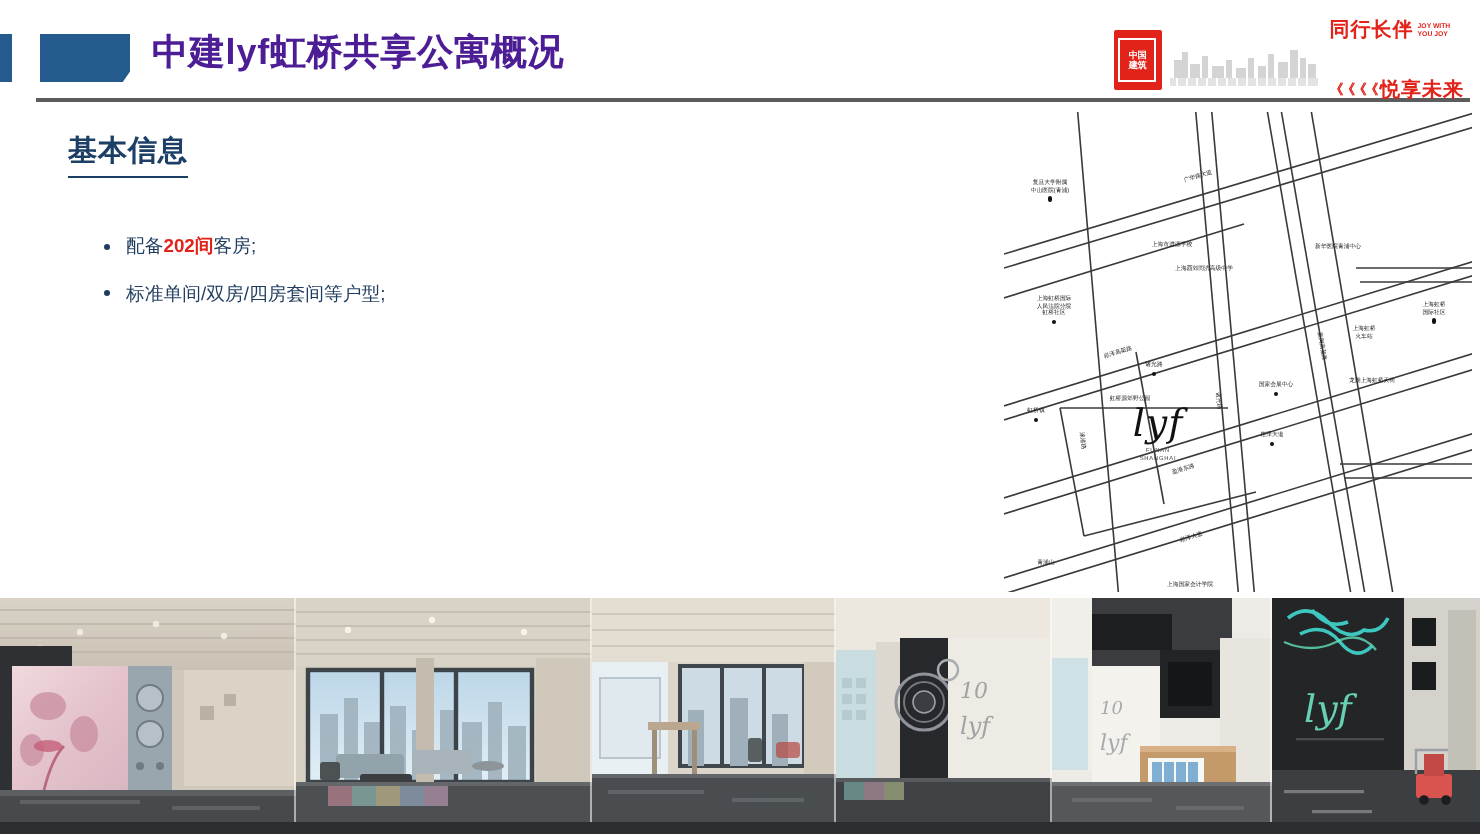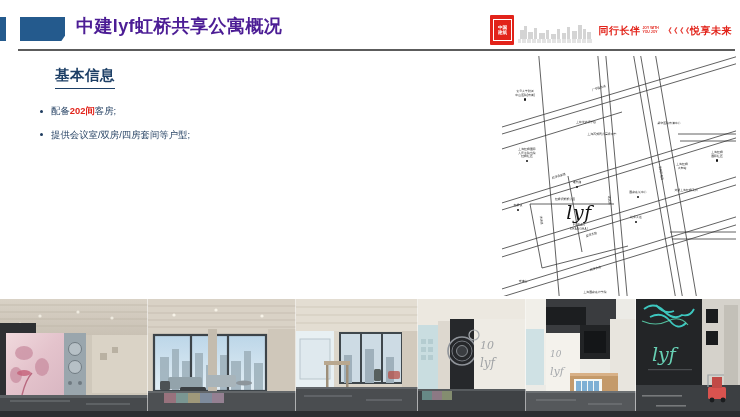--- a/index.html
+++ b/index.html
@@ -41,39 +41,39 @@
     position:relative;
   }
   .brand-mark-inner{
     width:17px;height:20px;border:1px solid #fff;
     display:flex;flex-direction:column;align-items:center;justify-content:center;
     font-size:4.6px;line-height:5.2px;color:#fff;font-weight:bold;
     text-align:center;letter-spacing:-.2px;
   }
   .skyline{width:74px;height:26px;position:relative;opacity:.42;overflow:hidden;}
   .skyline svg{display:block;}
-  .brand-tag{display:flex;flex-direction:row;gap:6px;padding-left:2px;}
+  .brand-tag{display:flex;flex-direction:column;gap:19px;padding-left:2px;}
   .tag-row1{display:flex;align-items:flex-end;gap:2px;}
   .tag-cn1{font-size:10px;font-weight:bold;color:#e2231a;letter-spacing:.5px;line-height:11px;}
   .tag-en{display:flex;flex-direction:column;font-size:3.4px;line-height:3.9px;color:#e2231a;font-weight:bold;padding-bottom:1px;}
-  .tag-row2{display:flex;align-items:flex-end;gap:2px;}
+  .tag-row2{display:flex;align-items:flex-start;gap:2px;}
   .tag-chev{font-size:7px;color:#e2231a;letter-spacing:-1.2px;font-weight:bold;}
   .tag-cn2{font-size:10px;font-weight:bold;color:#e2231a;letter-spacing:.5px;line-height:11px;}
 
   
   .col{position:absolute;}
   .col-left{left:34px;top:66px;width:215px;}
   .col-mid{left:258px;top:66px;width:230px;}
 
   .sec-head{
     font-size:14.5px;font-weight:bold;color:#1d3f66;
     padding-bottom:3px;margin-bottom:11px;display:inline-block;
-    border-bottom:1.6px solid #1d3f66;letter-spacing:.5px;margin-left:21px;
-  }
-  .blist{list-style:none;margin:4px;padding:0;}
+    border-bottom:1.6px solid #1d3f66;letter-spacing:.5px;
+  }
+  .blist{list-style:none;margin:16px;padding:0;}
   .blist li{
     position:relative;padding-left:13px;margin-bottom:9px;
     font-size:9.4px;line-height:14.5px;color:#1f3c5f;
     text-align:left;
   }
   .blist li::before{
     content:"";position:absolute;left:2px;top:5.6px;
     width:3px;height:3px;border-radius:50%;background:#1f3c5f;
   }
   .hl{color:#e2231a;font-weight:bold;}
@@ -175,21 +175,21 @@
           <span class="tag-cn2">悦享未来</span>
         </div>
       </div>
     </div>
   </div>
 
   <div class="col col-left">
     <div class="sec-head">基本信息</div>
     <ul class="blist">
       <li><span>配备</span><span class="hl">202间</span><span>客房;</span></li>
-      <li><span>提供会议室/双房/四房套间等户型;</span></li>
+      <li><span>标准单间/双房/四房套间等户型;</span></li>
     </ul>
   </div>
 
 
   <div class="map">
     <svg width="234" height="240" viewBox="0 0 234 240" xmlns="http://www.w3.org/2000/svg">
       <rect x="0" y="0" width="234" height="240" fill="#ffffff"></rect>
       <g stroke="#3a3a3a" fill="none" stroke-width="0.8">
 
         <path d="M -10 74 L 250 -4"></path>

